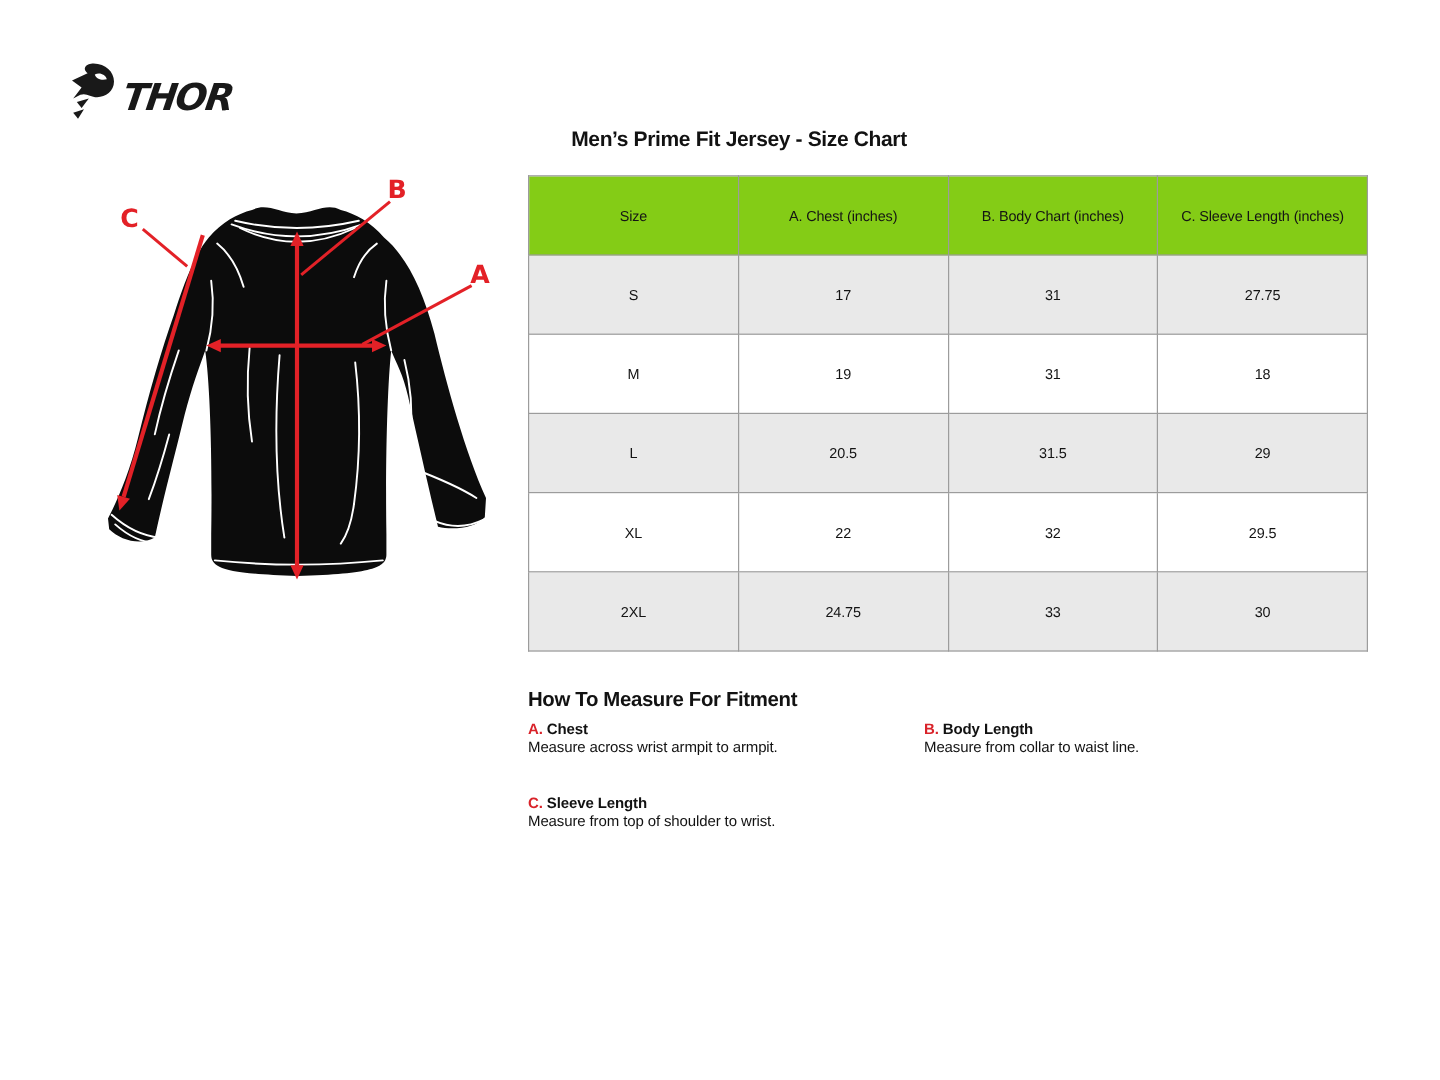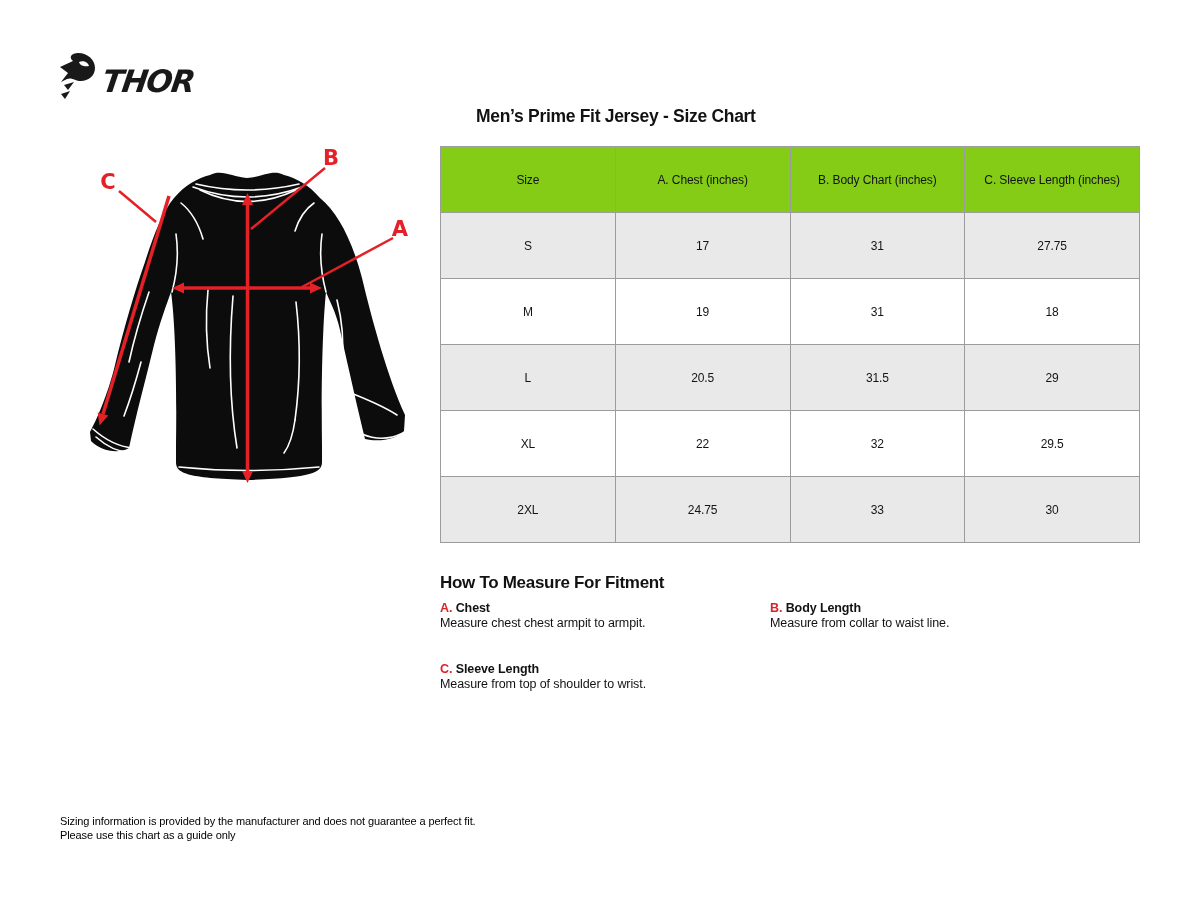--- a/index.html
+++ b/index.html
@@ -199,30 +199,26 @@
         <td>30</td>
       </tr>
     </tbody>
   </table>
 
   <div class="howto-heading">How To Measure For Fitment</div>
 
   <div class="measure-grid">
     <div class="measure-item">
       <div class="mi-label"><span class="mi-key">A.</span> <span>Chest</span></div>
-      <div class="mi-desc">Measure chest chest armpit to armpit.</div>
+      <div class="mi-desc">Measure across wrist armpit to armpit.</div>
     </div>
     <div class="measure-item">
       <div class="mi-label"><span class="mi-key">B.</span> <span>Body Length</span></div>
       <div class="mi-desc">Measure from collar to waist line.</div>
     </div>
     <div class="measure-item">
       <div class="mi-label"><span class="mi-key">C.</span> <span>Sleeve Length</span></div>
       <div class="mi-desc">Measure from top of shoulder to wrist.</div>
     </div>
   </div>
 
-  <div class="footer">
-    <div>Sizing information is provided by the manufacturer and does not guarantee a perfect fit.</div>
-    <div>Please use this chart as a guide only</div>
-  </div>
 
 </div>
 
 </body></html>

